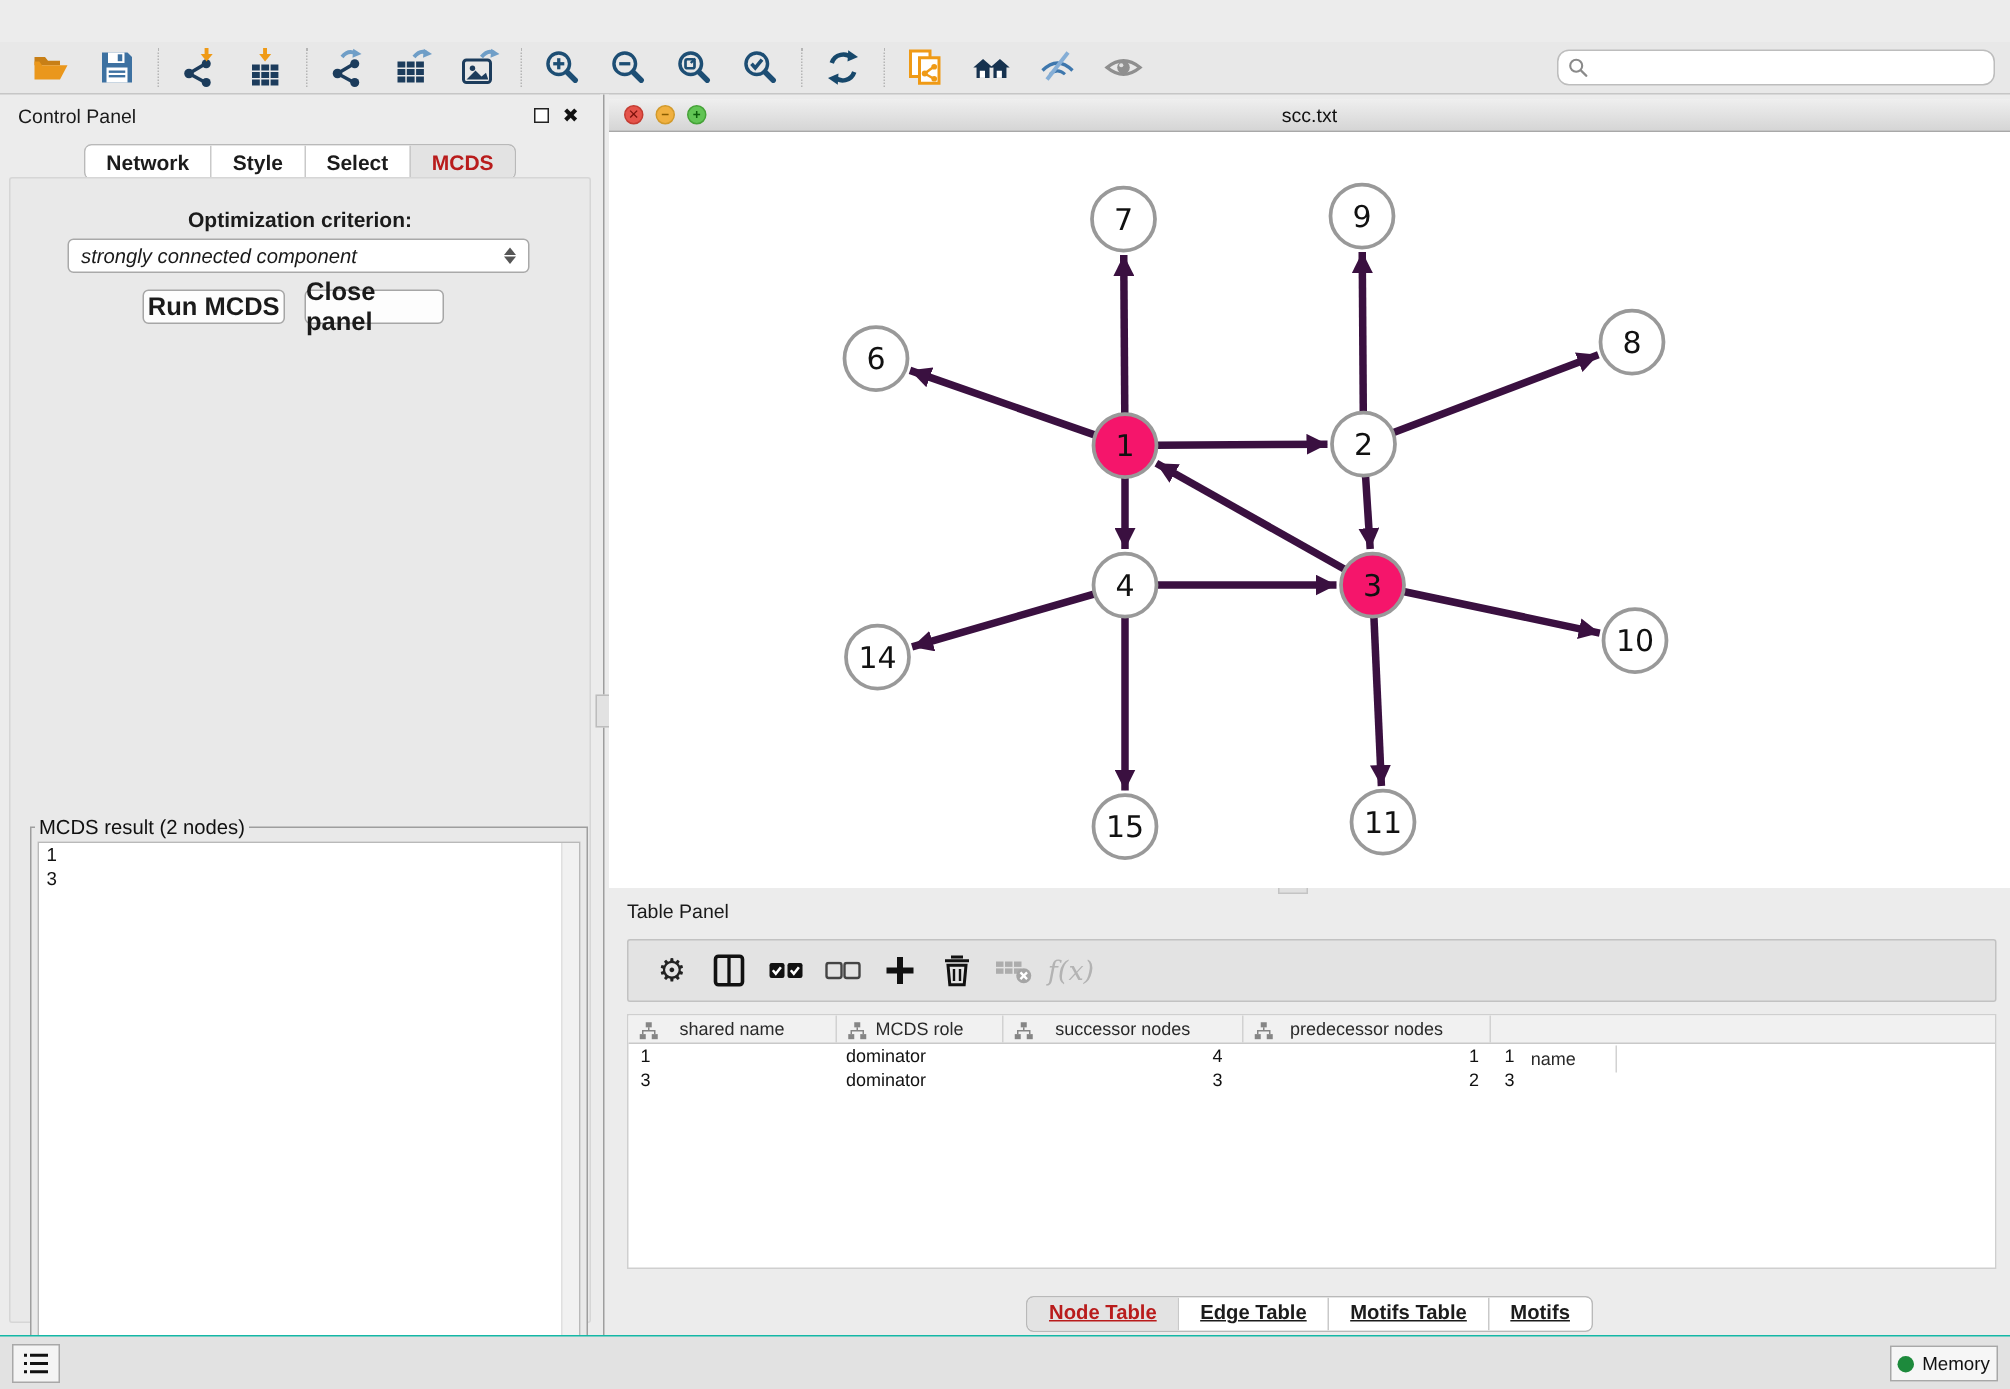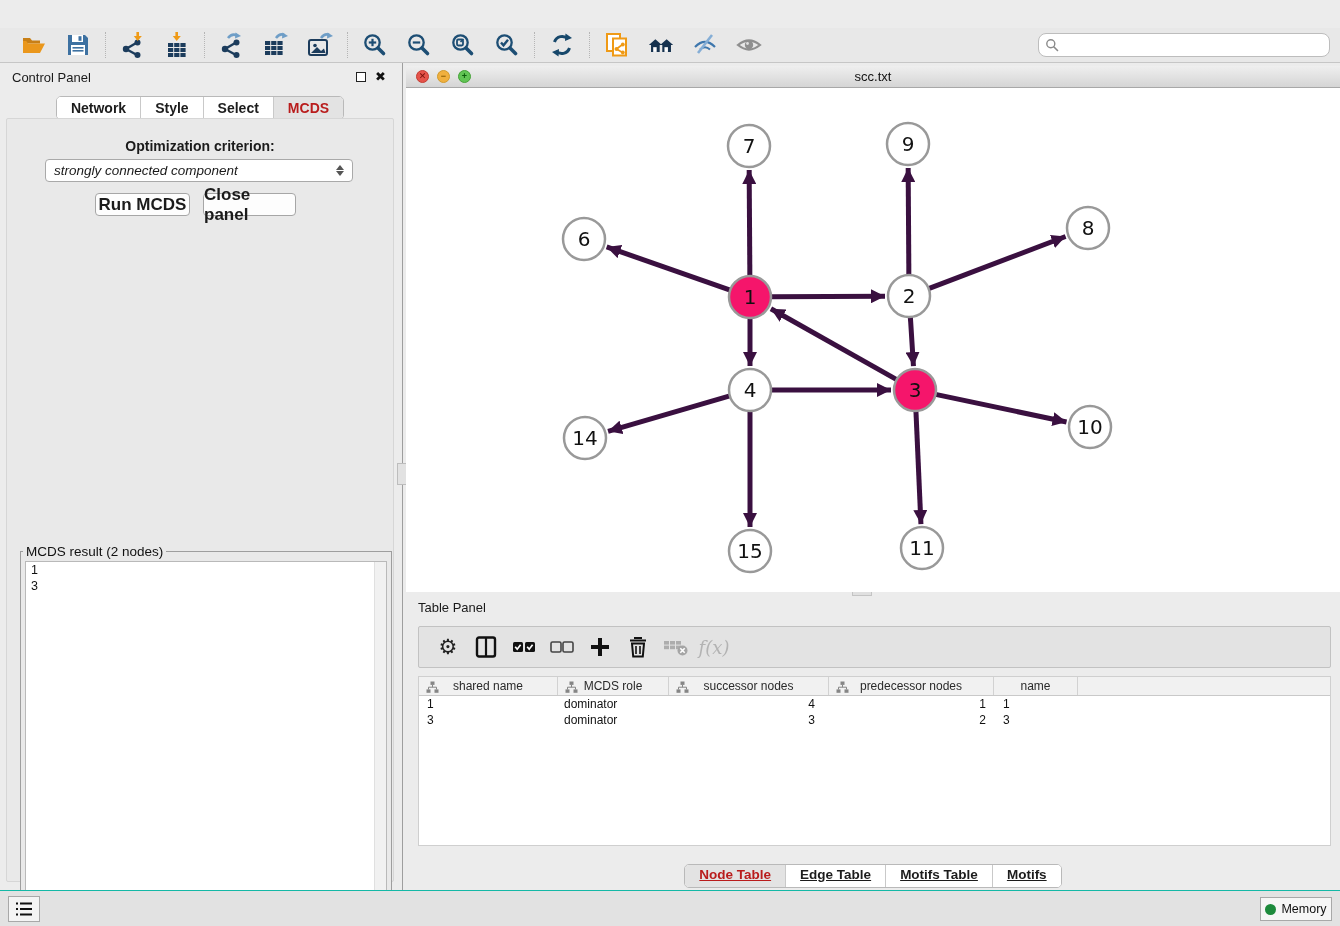--- a/index.html
+++ b/index.html
@@ -79,21 +79,21 @@
   .tp-toolbar .ic { width:26px; height:26px; display:flex; align-items:center; justify-content:center; margin:0 6px; }
   .gear-glyph { font-size:21px; color:#222; font-family:"DejaVu Sans",sans-serif; }
   .fx { font-family:"DejaVu Serif",serif; font-style:italic; font-size:18px; color:#b3b3b3; }
 
   .tp-table { position:absolute; left:418px; top:676px; width:913px; height:170px; background:#fff; border:1px solid #cfcfcf; }
   .tp-head { display:flex; height:19px; background:#f1f1f1; border-bottom:1px solid #c9c9c9; }
   .th { position:relative; display:flex; align-items:center; justify-content:center; font-size:12px; color:#2a2a2a;
     border-right:1px solid #d2d2d2; height:100%; }
   .th svg { position:absolute; left:7px; top:3.5px; }
   .th:nth-child(1){width:139px;} .th:nth-child(2){width:111px;} .th:nth-child(3){width:160px;}
-  .th:nth-child(4){width:165px;} .th:nth-child(5){width:84px;}
+  .th:nth-child(4){width:165px;} .th:nth-child(5){width:84px;margin-top:20px;}
   .tp-row { display:flex; height:16px; font-size:12px; color:#111; }
   .td { height:100%; display:flex; align-items:center; }
   .td:nth-child(1){width:139px; padding-left:8px;} .td:nth-child(2){width:111px; padding-left:6px;}
   .td:nth-child(3){width:160px; justify-content:flex-end; padding-right:14px;}
   .td:nth-child(4){width:165px; justify-content:flex-end; padding-right:8px;}
   .td:nth-child(5){width:84px; padding-left:9px;}
 
   .tp-tabs { position:absolute; left:406px; top:864px; width:934px; height:24px; display:flex; justify-content:center; }
   .tp-tabs .tab { font-weight:bold; font-size:13.5px; padding:2px 14px;text-decoration:underline; }
 

